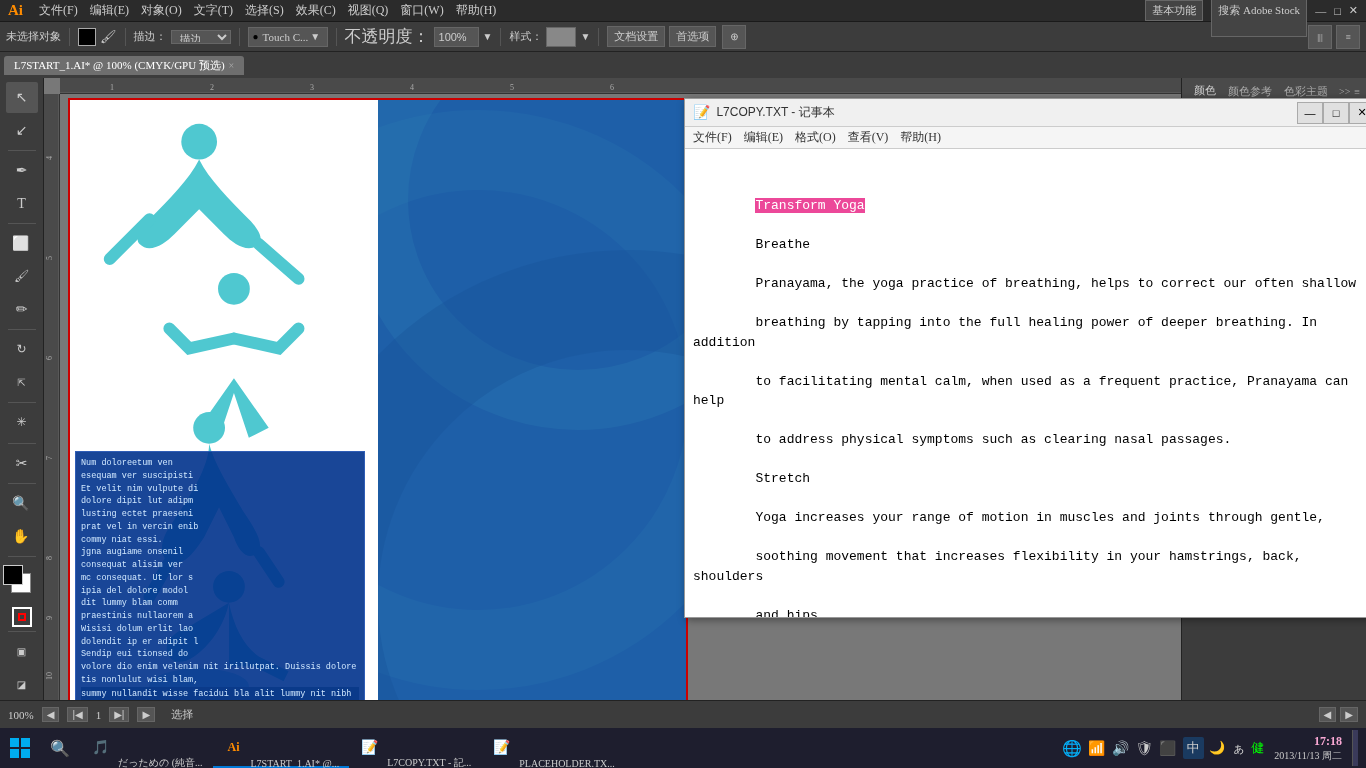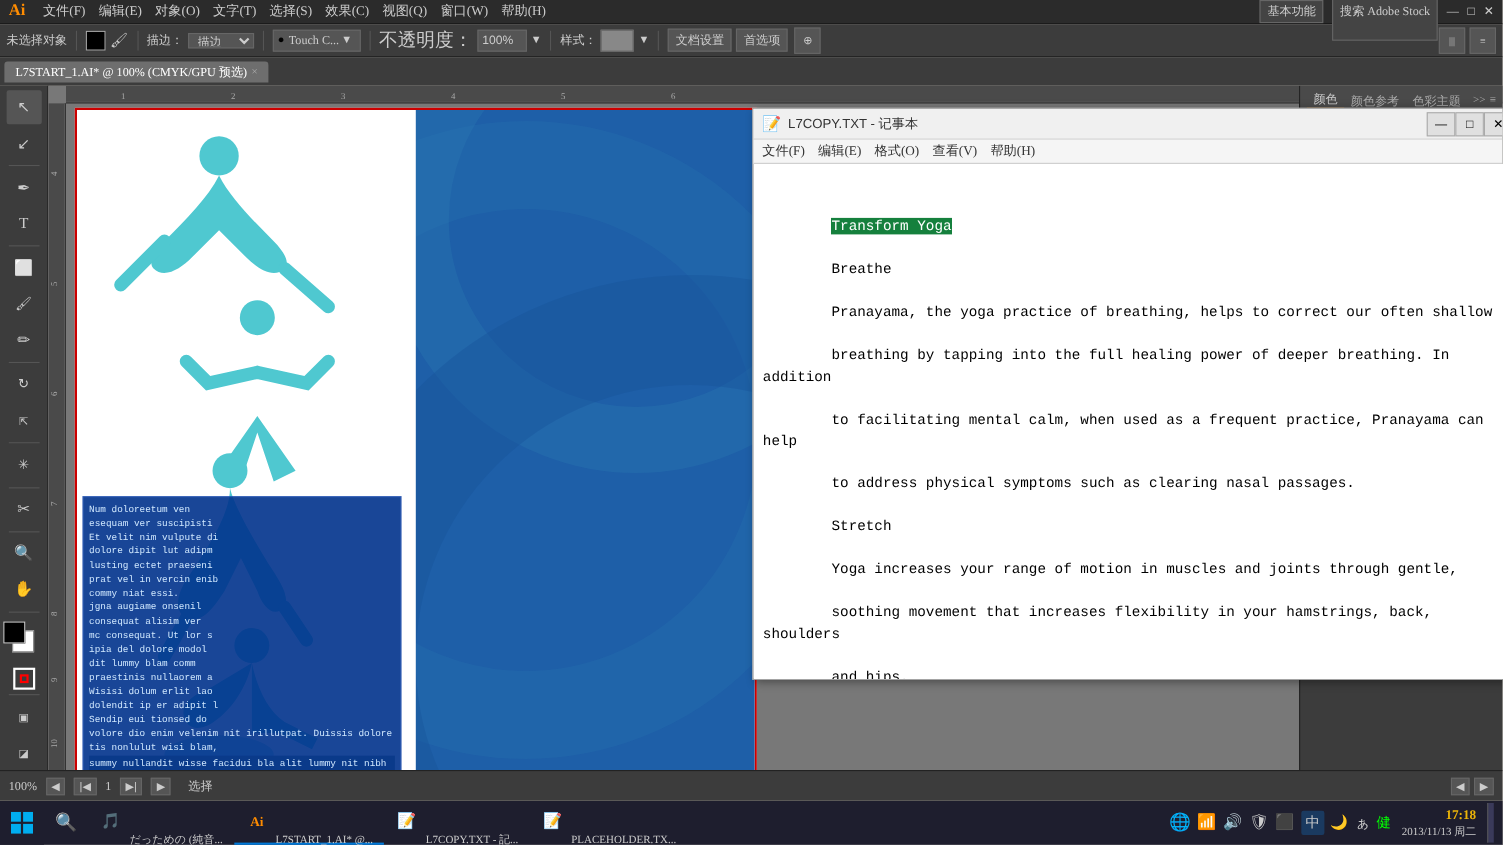--- a/index.html
+++ b/index.html
@@ -266,21 +266,21 @@
       <div style="height:22px;background:#f5f5f5;border-bottom:1px solid #ccc;display:flex;align-items:center;padding:0 2px;">
         <span class="np-menu">文件(F)</span>
         <span class="np-menu">编辑(E)</span>
         <span class="np-menu">格式(O)</span>
         <span class="np-menu">查看(V)</span>
         <span class="np-menu">帮助(H)</span>
       </div>
 
       <div style="width:100%;height:calc(100% - 50px);background:white;padding:8px;font-family:'Courier New',monospace;font-size:13px;overflow-y:scroll;line-height:1.5;white-space:pre-wrap;position:relative;">
         
-        <span style="background:#15803d;color:white;">Transform Yoga</span><br>
+        <span style="background:#ec4899;color:white;">Transform Yoga</span><br>
         <span>Breathe</span><br>
         <span>Pranayama, the yoga practice of breathing, helps to correct our often shallow</span><br>
         <span>breathing by tapping into the full healing power of deeper breathing. In addition</span><br>
         <span>to facilitating mental calm, when used as a frequent practice, Pranayama can help</span><br>
         <span>to address physical symptoms such as clearing nasal passages.</span><br>
         <span>Stretch</span><br>
         <span>Yoga increases your range of motion in muscles and joints through gentle,</span><br>
         <span>soothing movement that increases flexibility in your hamstrings, back, shoulders</span><br>
         <span>and hips.</span><br>
         <br>
@@ -378,18 +378,18 @@
     <span style="font-size:16px;cursor:pointer;">🌐</span>
     <span style="font-size:14px;cursor:pointer;">📶</span>
     <span style="font-size:14px;cursor:pointer;">🔊</span>
     <span style="font-size:14px;cursor:pointer;">🛡</span>
     <span style="font-size:14px;cursor:pointer;">⬛</span>
     <span style="font-size:13px;cursor:pointer;background:#1a3a60;padding:2px 4px;border-radius:2px;">中</span>
     <span style="font-size:13px;cursor:pointer;">🌙</span>
     <span style="font-size:13px;cursor:pointer;">ぁ</span>
     <span style="font-size:13px;cursor:pointer;color:#0f0;">健</span>
     <div id="clock" style="text-align:right;cursor:pointer;padding:0 4px;">
-      <div style="font-size:12px;font-weight:bold;color:#eab308;">17:18</div>
+      <div style="font-size:12px;font-weight:bold;color:#f9a8d4;">17:18</div>
       <div style="font-size:10px;color:#ccc;">2013/11/13 周二</div>
     </div>
     <span style="width:6px;height:36px;background:#3a3a5a;cursor:pointer;display:inline-block;border-left:1px solid #555;"></span>
   </div>
 </div>
 
 </body></html>

